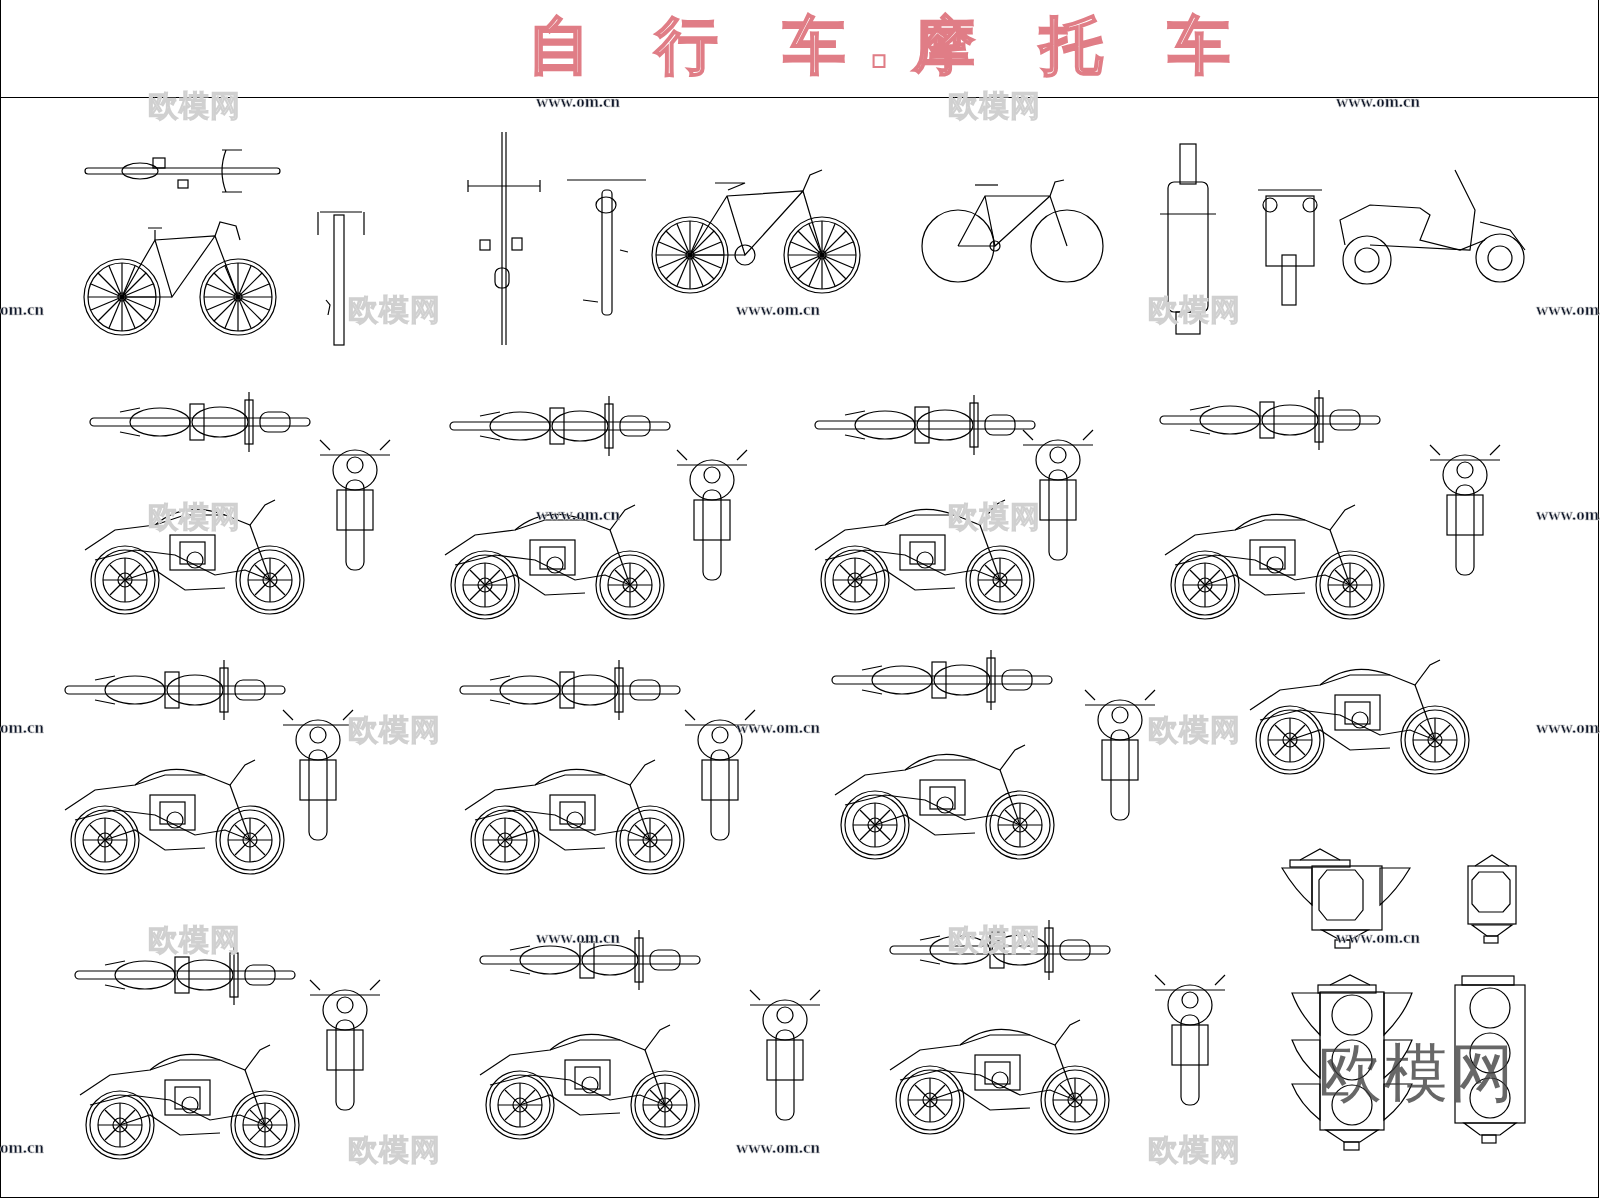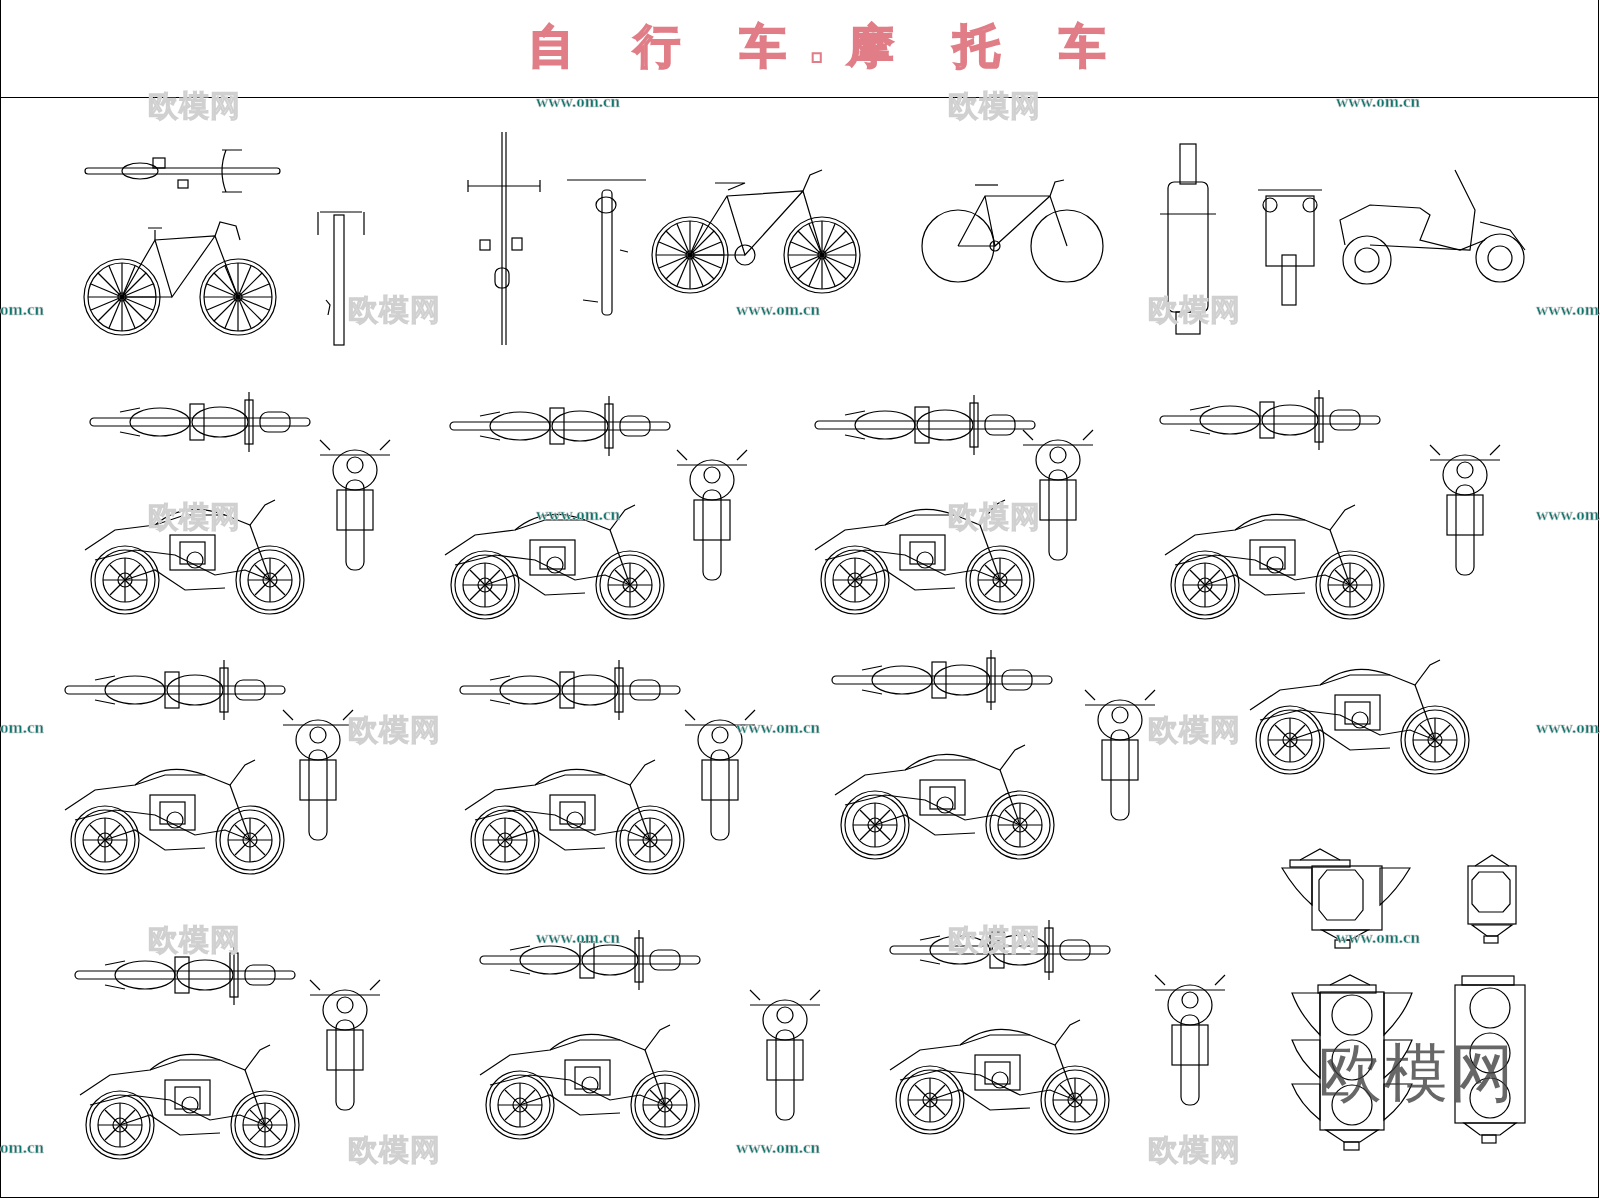--- a/index.html
+++ b/index.html
@@ -1,24 +1,24 @@
 <!DOCTYPE html>
 <html><head>
 <meta charset="utf-8">
 <style>
   html, body { margin:0; padding:0; background:#ffffff; }
   body { width:1600px; height:1200px; position:relative; overflow:hidden; font-family:"DejaVu Sans", sans-serif; }
   .sheet { position:absolute; left:0; top:0; width:1597px; height:1197px; border:1px solid #000; border-top:none; box-sizing:content-box; }
   .title-bar { position:absolute; left:0; top:0; width:1598px; height:97px; border-bottom:1px solid #000; }
-  .title { position:absolute; left:528px; top:6px; font-size:46px; font-weight:bold; letter-spacing:22px; color:#ffffff;
+  .title { position:absolute; left:528px; top:6px; font-size:62px; font-weight:bold; letter-spacing:22px; color:#ffffff;
            -webkit-text-stroke:2px #e07d86; font-family:"DejaVu Sans", sans-serif; white-space:nowrap; line-height:80px; }
   svg.drawing { position:absolute; left:0; top:0; }
   .wm { position:absolute; color:#d9d9d9; font-weight:bold; white-space:nowrap; pointer-events:none;font-family:Liberation Serif, serif; }
   .wm.cn { font-size:30px; letter-spacing:1px; -webkit-text-stroke:1px #d0d0d0; color:#f4f4f4; }
-  .wm.url { font-size:17px; -webkit-text-stroke:0.6px #cfcfcf; color:#0f766e;text-align:center; }
+  .wm.url { font-size:17px; -webkit-text-stroke:0.6px #cfcfcf; color:#0f172a;text-align:center; }
   .wm.big { font-size:64px; color:rgba(60,60,60,0.78); font-weight:normal; letter-spacing:2px; }
 </style>
 </head>
 <body>
 
 <div class="sheet"></div>
 
 <div class="title-bar">
   <div class="title">自 行 车.摩 托 车</div>
 </div>

